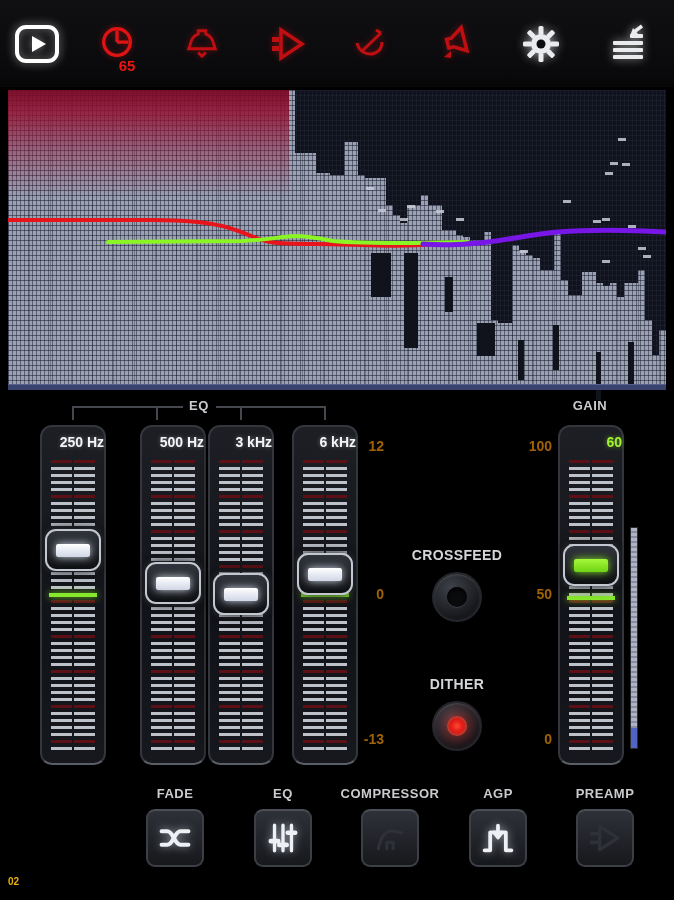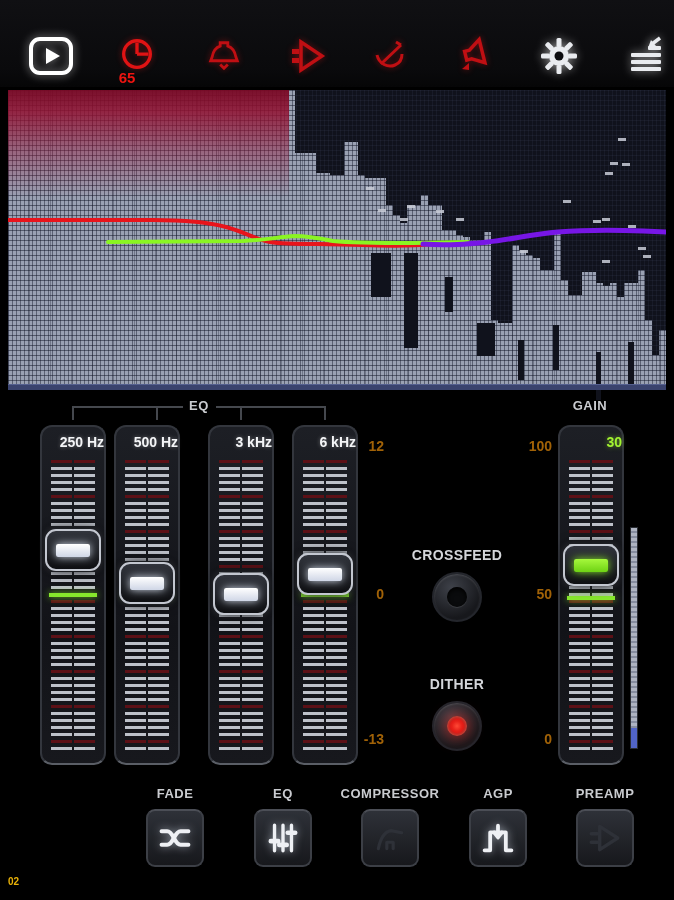--- a/index.html
+++ b/index.html
@@ -2,22 +2,22 @@
 <html><head>
 <meta charset="utf-8">
 <style>
   html,body{margin:0;padding:0;background:#000;}
   .app{position:relative;width:674px;height:900px;background:#000;overflow:hidden;
        font-family:"Liberation Sans",sans-serif;}
 
   
   .toolbar{position:absolute;left:0;top:0;width:674px;height:87px;
            background:linear-gradient(180deg,#101013,#0a0a0c 80%,#060607);}
-  .tool{position:absolute;top:12px;height:87px;width:60px;display:flex;flex-direction:column;
-        align-items:flex-end;justify-content:center;cursor:pointer;}
+  .tool{position:absolute;top:0;height:87px;width:60px;display:flex;flex-direction:column;
+        align-items:flex-start;justify-content:center;cursor:pointer;}
   .tool .badge{position:absolute;top:57px;left:0;right:0;text-align:center;
         color:#ef1410;font-size:15px;font-weight:bold;}
   .glow-w{filter:drop-shadow(0 0 5px rgba(255,255,255,.55));}
   .glow-r{filter:drop-shadow(0 0 3px rgba(220,20,20,.45));}
 
   
   .spectrum{position:absolute;left:8px;top:90px;width:658px;height:300px;background:#10121c;
     background-image:
       repeating-linear-gradient(90deg,rgba(95,105,145,.10) 0 1px,transparent 1px 4px),
       repeating-linear-gradient(180deg,rgba(95,105,145,.10) 0 1px,transparent 1px 5px);}
@@ -234,21 +234,21 @@
   <div id="sliders">
       <div class="slider" style="left: 40px;">
         <div class="s-label">250 Hz</div>
         <div class="ticks t-left"></div>
         <div class="ticks t-right"></div>
         <div class="zline" style="top: 166px;"></div>
         <div class="handle" style="top: 102px;">
           <div class="pill"></div>
         </div>
       </div>
-      <div class="slider" style="left: 114px; padding-left: 7px;">
+      <div class="slider" style="left: 140px; padding-left: 7px;">
         <div class="s-label">500 Hz</div>
         <div class="ticks t-left"></div>
         <div class="ticks t-right"></div>
         <div class="zline" style="top: 166px;"></div>
         <div class="handle" style="top: 135px;">
           <div class="pill"></div>
         </div>
       </div>
       <div class="slider" style="left: 208px; text-decoration: underline;">
         <div class="s-label">3 kHz</div>
@@ -262,21 +262,21 @@
       <div class="slider" style="left: 292px;">
         <div class="s-label">6 kHz</div>
         <div class="ticks t-left"></div>
         <div class="ticks t-right"></div>
         <div class="zline" style="top: 166px;"></div>
         <div class="handle" style="top: 126px;">
           <div class="pill"></div>
         </div>
       </div>
       <div class="slider" style="left: 558px;">
-        <div class="s-label green">30</div>
+        <div class="s-label green">60</div>
         <div class="ticks t-left"></div>
         <div class="ticks t-right"></div>
         <div class="zline" style="top: 169px;"></div>
         <div class="handle" style="top: 117px;">
           <div class="pill green"></div>
         </div>
       </div>
     </div>
 
   <div class="meter">

